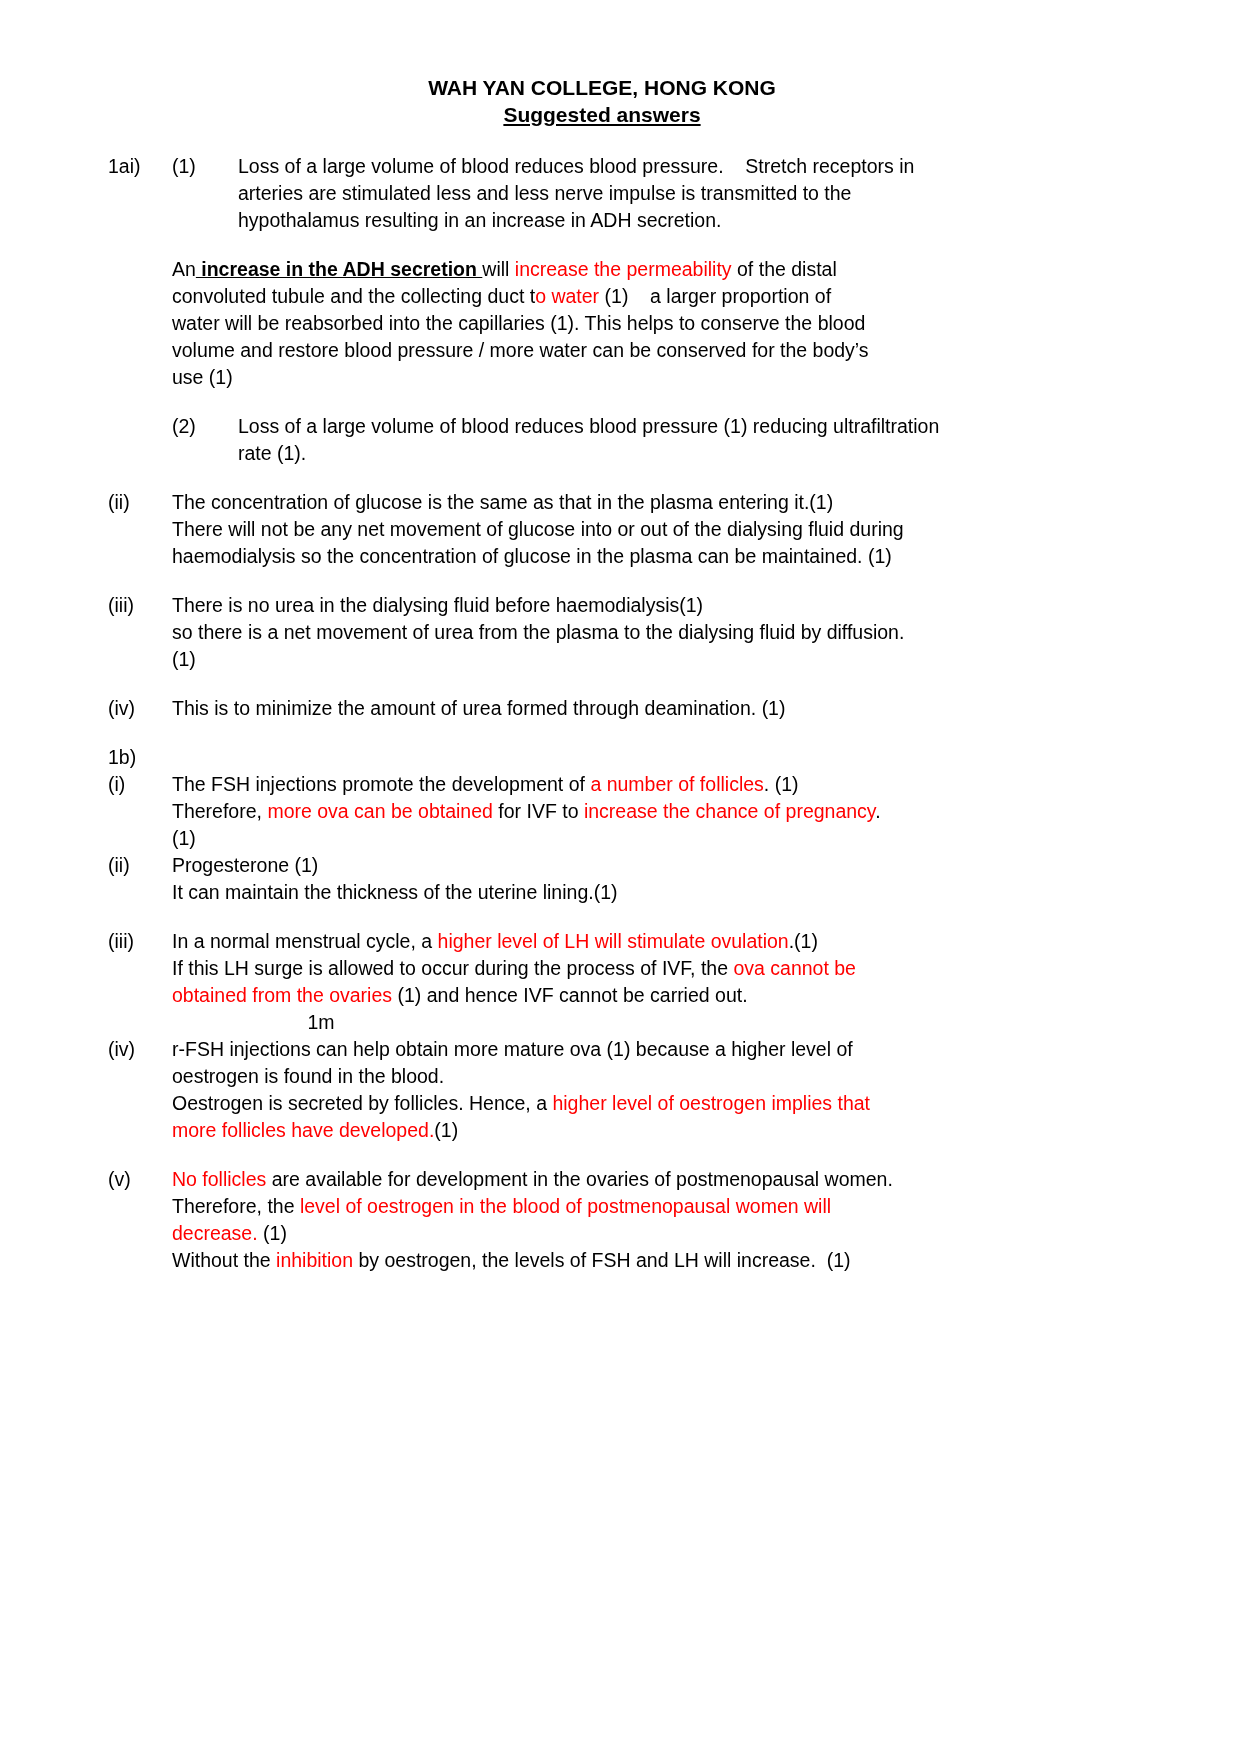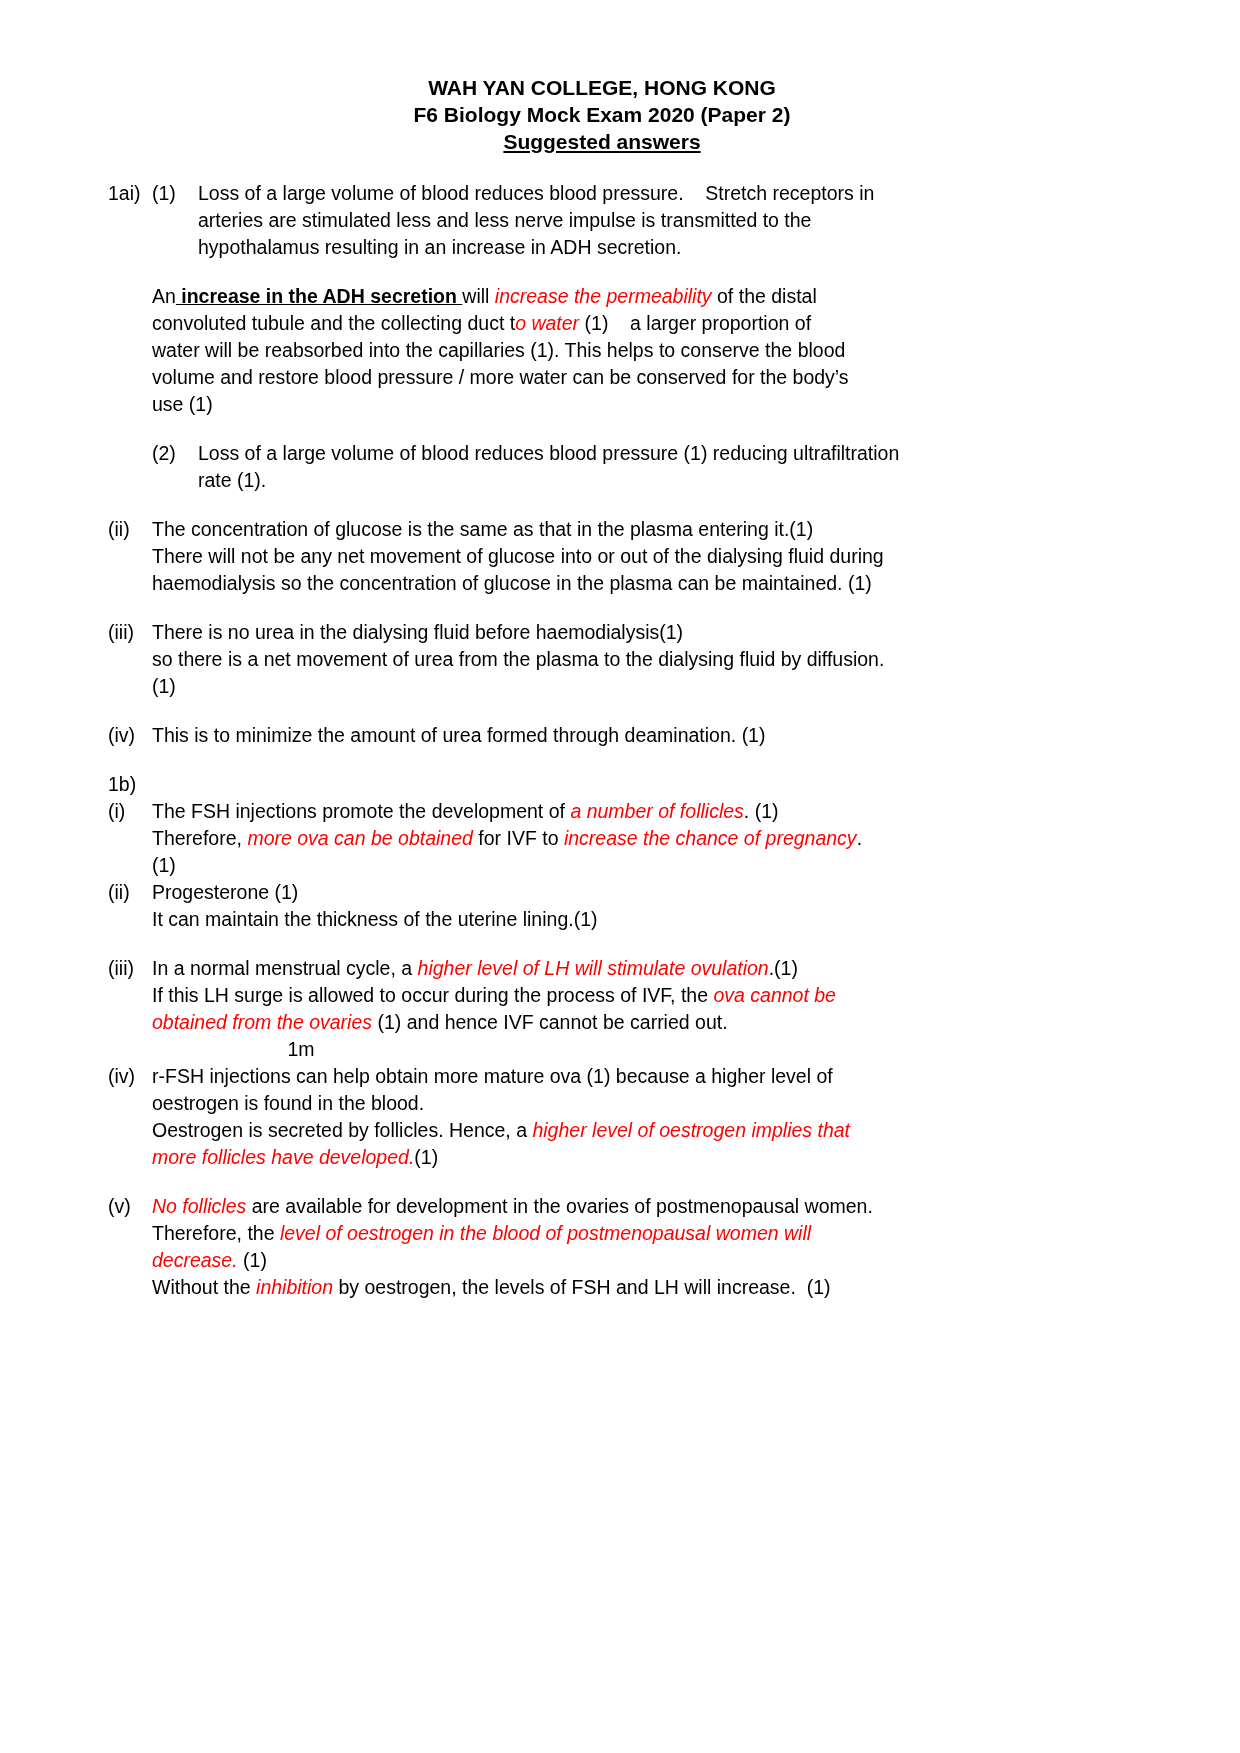--- a/index.html
+++ b/index.html
@@ -17,44 +17,43 @@
   }
   .header {
     text-align: center;
     font-weight: bold;
     font-size: 21px;
     line-height: 27px;
     margin-bottom: 25px;
   }
   .header .underline { text-decoration: underline; }
   .answers { width: 100%; }
-  .block { display: flex; }
+  .block { display: flex; gap: 20px; }
   .block.gap { margin-top: 22px; }
   .col1 { flex: 0 0 44px; }
   .col2 { flex: 0 0 46px; }
   .text { flex: 1 1 auto; white-space: pre-wrap; }
   .block.right .text { text-align: right; padding-right: 147px; }
-  .red { color: var(--emphasis, #ff0000); font-style: italic; }
+  .red { color: var(--emphasis, #ff0000); }
   .ul { text-decoration: underline; font-weight: bold; }
   .footer {
     position: absolute;
     left: 0;
     right: 0;
     top: 1462px;
     text-align: center;
   }
 </style>
 </head>
 <body>
 
 <div class="doc">
 
   <div class="header">
     <div>WAH YAN COLLEGE, HONG KONG</div>
-    <div>F6 Biology Mock Exam 2020 (Paper 2)</div>
     <div class="underline">Suggested answers</div>
   </div>
 
   <div class="answers">
       <div class="block">
         <div class="col1">1ai)</div>
         <div class="col2">(1)</div>
         <div class="text"><span>Loss of a large volume of blood reduces blood pressure.    Stretch receptors in
 arteries are stimulated less and less nerve impulse is transmitted to the
 hypothalamus resulting in an increase in ADH secretion.</span></div>

